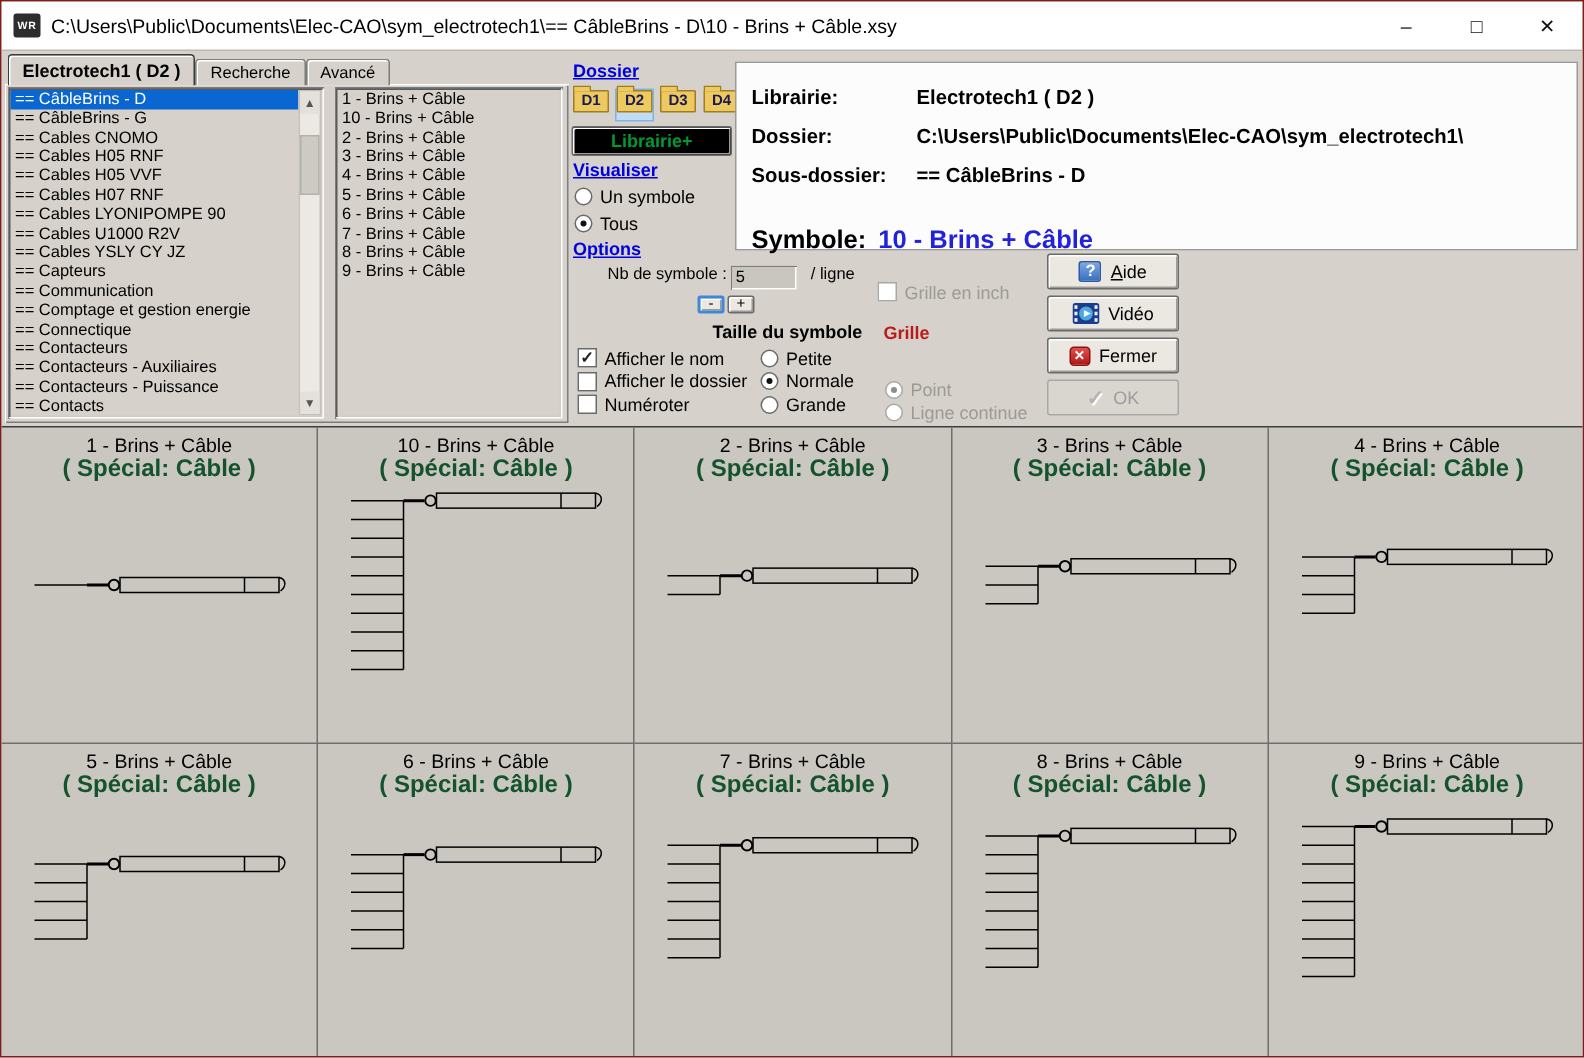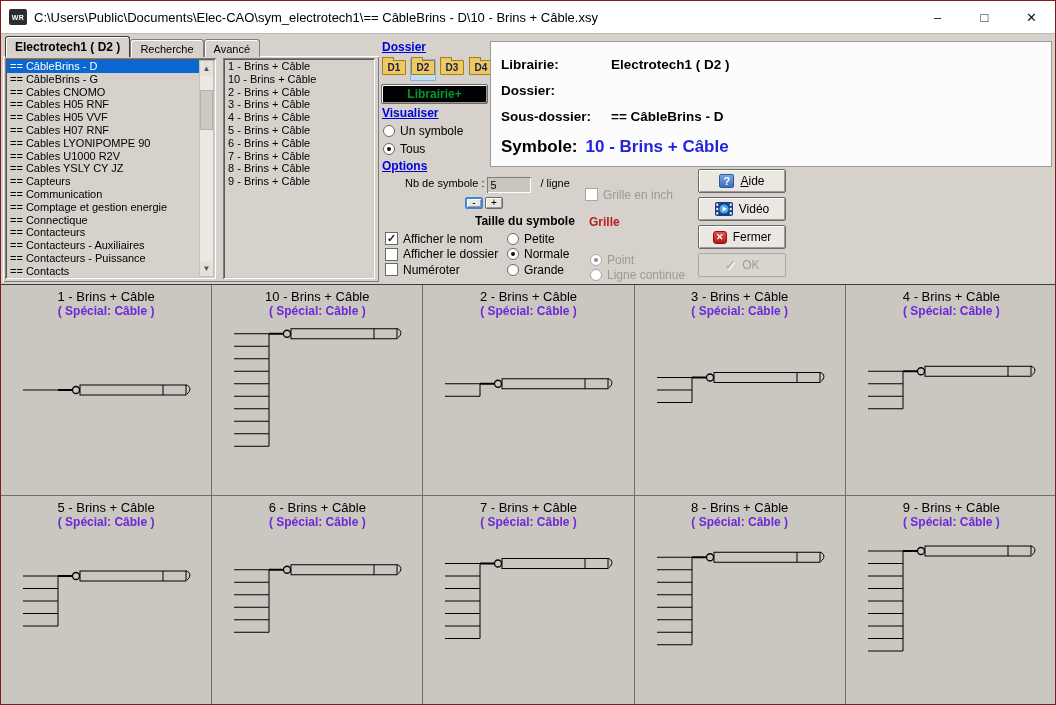--- a/index.html
+++ b/index.html
@@ -62,38 +62,38 @@
   .step-btn { width:18px; height:12px; font-size:10px; line-height:8px; }
   .step-btn.focused { border:2px solid #3f87d8; }
 
   .taille-label { position:absolute; left:474px; top:180px; font-size:12px; font-weight:bold; color:#000; }
   .grille-label { position:absolute; left:588px; top:181px; font-size:12px; font-weight:bold; color:#b91c1c; }
 
   
   .info-panel { position:absolute; left:489px; top:7px; width:562px; height:126px; background:#fcfcfc; border:1px solid #9a9a9a; padding:9px 10px; }
   .info-row { display:flex; font-size:13.5px; font-weight:bold; color:#000; height:26px; align-items:center; }
   .info-label { width:110px; flex:0 0 auto; }
-  .info-symbole { display:flex; align-items:center; font-size:17px; font-weight:bold; margin-top:8px; }
+  .info-symbole { display:flex; align-items:center; font-size:17px; font-weight:bold; margin-top:21px; }
   .info-symbole .val { color:#2222dd; margin-left:8px; }
 
   
   .actions { position:absolute; left:697px; top:135px; display:flex; flex-direction:column; gap:4px; }
   .action-btn { width:88px; height:24px; font-size:12px; color:#000; gap:6px; }
   .action-btn.disabled { color:#9c9c9c; background:#d9d6d0; border-color:#a8a8a8; box-shadow:none; }
   .icon-help { width:15px; height:14px; background:linear-gradient(#7ea7e0,#3a6fc0); border:1px solid #2a5aa0; color:#fff; font-weight:bold; font-size:11px; display:flex; align-items:center; justify-content:center; border-radius:2px; }
   .icon-close { width:14px; height:13px; background:linear-gradient(#e05050,#b01818); border:1px solid #901010; border-radius:3px; color:#fff; font-size:9px; font-weight:bold; display:flex; align-items:center; justify-content:center; }
   .icon-check { color:#b4b4b4; font-size:14px; font-weight:bold; text-shadow:1px 1px 0 #fff; }
 
   
   .preview { position:absolute; left:0; top:283px; width:1056px; height:422px; background:#cac7c1; border-top:1px solid #3c3c3c; display:grid; grid-template-columns:repeat(5,1fr); grid-template-rows:1fr 1fr; }
   .cell { position:relative; border-right:1px solid #6e6e6e; border-bottom:1px solid #6e6e6e; overflow:hidden; }
   .cell:nth-child(5n) { border-right:none; }
   .cell:nth-child(n+6) { border-bottom:none; }
   .cell-title { text-align:center; margin-top:4px; font-size:13px; color:#000; position:relative; z-index:1; }
-  .cell-sub { text-align:center; font-size:12px; font-weight:bold; color:#6d28d9; position:relative; z-index:1; }
+  .cell-sub { text-align:center; font-size:16px; font-weight:bold; color:#14532d; position:relative; z-index:1; }
   .cell-svg { position:absolute; left:0; top:0; }
 </style>
 </head>
 <body>
 
 <div class="win">
 
   <div class="titlebar">
     <div class="app-icon">WR</div>
     <div class="win-title">C:\Users\Public\Documents\Elec-CAO\sym_electrotech1\== CâbleBrins - D\10 - Brins + Câble.xsy</div>
@@ -249,20 +249,21 @@
         </div>
       </div>
 
     <div class="info-panel">
       <div class="info-row">
         <span class="info-label">Librairie:</span>
         <span>Electrotech1 ( D2 )</span>
       </div>
       <div class="info-row">
         <span class="info-label">Dossier:</span>
+        <span>C:\Users\Public\Documents\Elec-CAO\sym_electrotech1\</span>
       </div>
       <div class="info-row">
         <span class="info-label">Sous-dossier:</span>
         <span>== CâbleBrins - D</span>
       </div>
       <div class="info-symbole">
         <span>Symbole:</span>
         <span class="val">10 - Brins + Câble</span>
       </div>
     </div>

